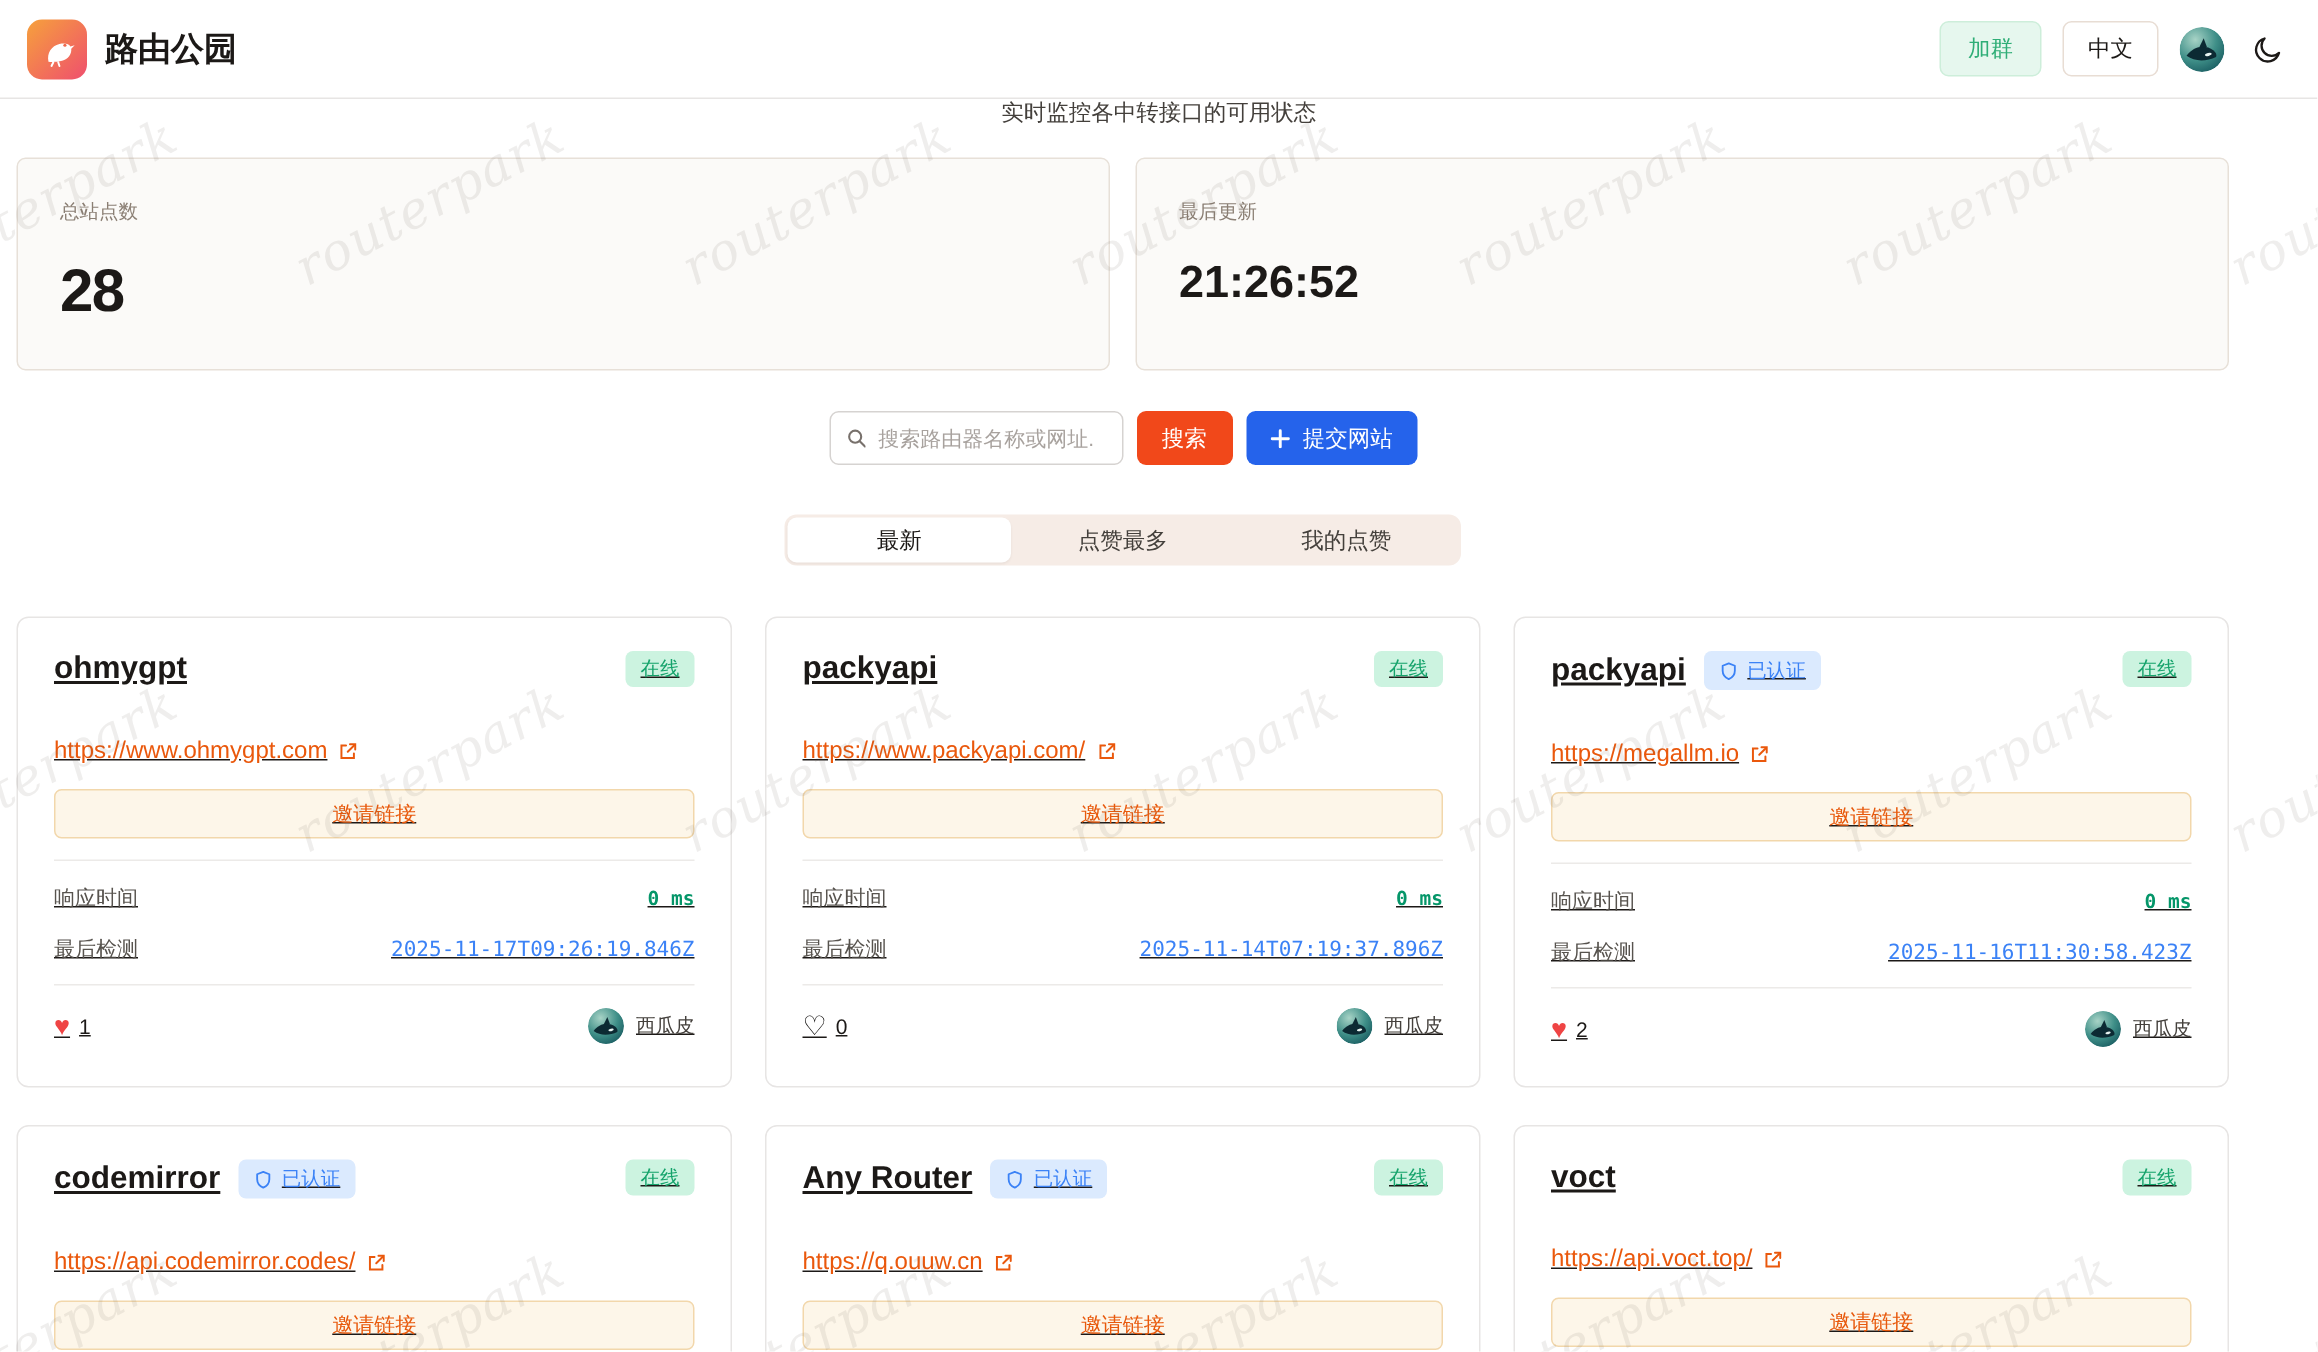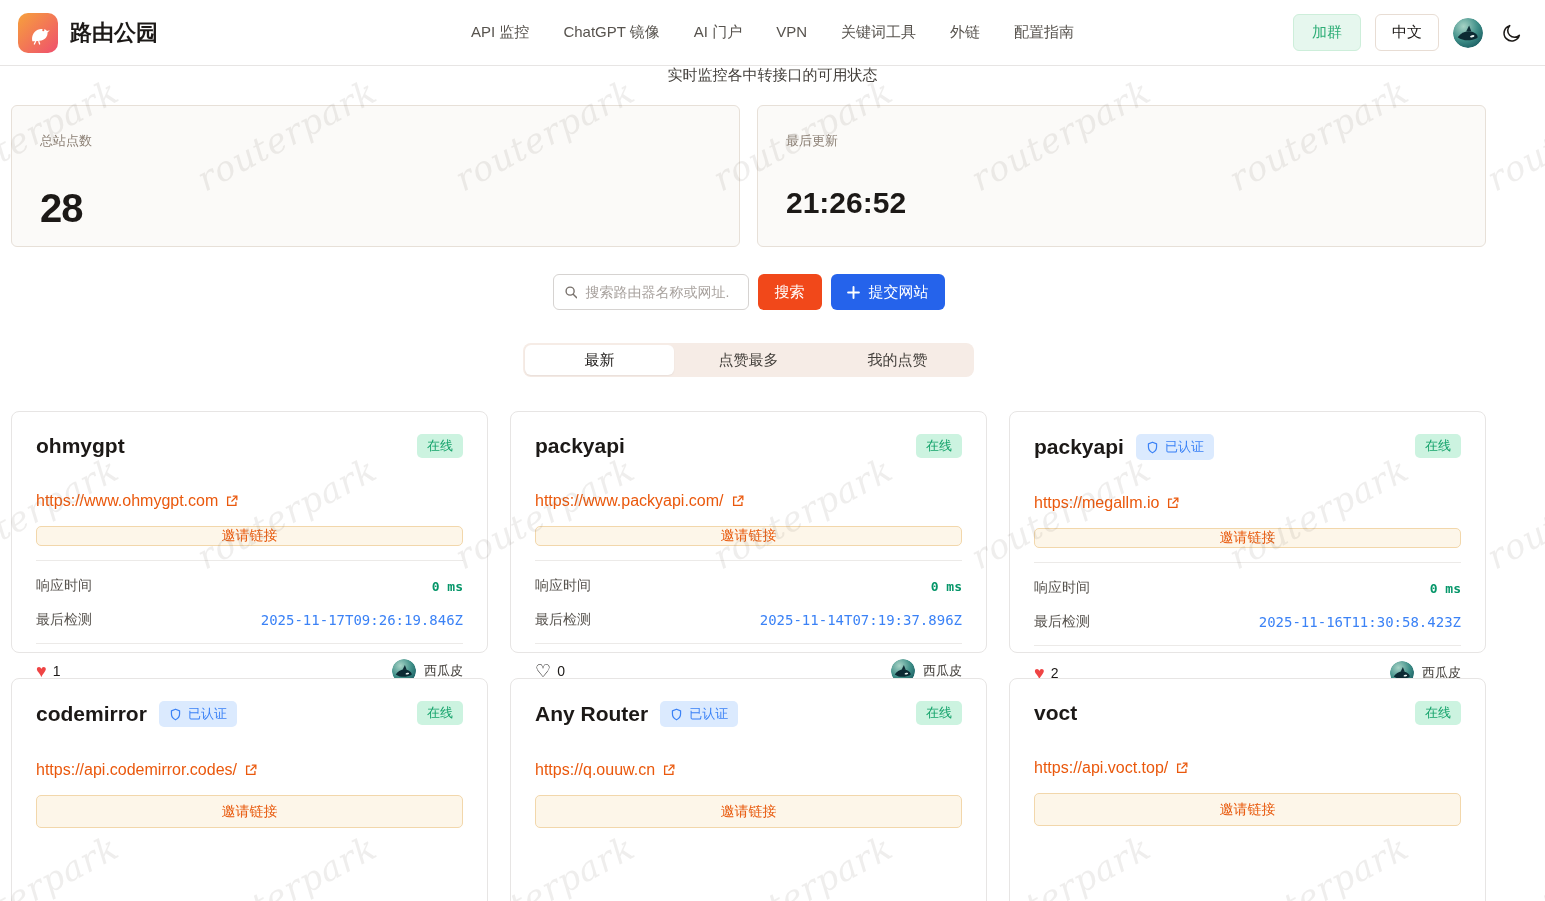--- a/index.html
+++ b/index.html
@@ -31,21 +31,21 @@
   
   .subtitle { text-align:center; margin-top:0; font-size:15px; color:#44403c; }
 
   
   .container { margin-left:11px; width:1475px; }
 
   
   .stats { display:grid; grid-template-columns:1fr 1fr; gap:17px; margin-top:20px; }
   .stat-card { background:#fbfaf8; border:1px solid #e7e0d8; border-radius:6px; height:142px; padding:26px 28px; }
   .stat-label { font-size:13px; color:#8b7f74; }
-  .stat-value { margin-top:36px; font-weight:800; color:#1c1917; }
+  .stat-value { margin-top:22px; font-weight:800; color:#1c1917; }
   .stat-value.big { font-size:40px; letter-spacing:-1px; }
   .stat-value.time { font-size:30px; }
 
   
   .search-row { display:flex; justify-content:center; align-items:center; gap:9px; margin-top:27px; }
   .search-box { display:flex; align-items:center; gap:8px; width:196px; height:36px;
     border:1px solid #d6d3d1; border-radius:6px; background:#fff; padding:0 10px; }
   .search-box input { border:none; outline:none; width:100%; font-size:14px; color:#ec4899;
     font-family:"Liberation Sans","DejaVu Sans",sans-serif; background:transparent; }
   .search-box input::placeholder { color:#a8a29e; }
@@ -56,22 +56,22 @@
 
   
   .tabs-wrap { display:flex; justify-content:center; margin-top:33px; }
   .tabs { display:grid; grid-template-columns:repeat(3,149px); background:#f6ece6; border-radius:8px; padding:2px; }
   .tab { border:none; background:transparent; font-size:15px; color:#44403c; height:30px;
     border-radius:6px; cursor:pointer; }
   .tab.active { background:#fff; color:#1c1917; box-shadow:0 1px 2px rgba(0,0,0,0.06); }
 
   
   .grid { display:grid; grid-template-columns:repeat(3,1fr); gap:25px 22px; margin-top:34px; }
-  .card { background:#fff; border:1px solid #e7e5e4; border-radius:8px; padding:22px 24px; height:242px;
-    display:flex; flex-direction:column; }
+  .card { background:#fff; border:1px solid #e7e5e4; border-radius:8px; padding:22px 24px; height:314px;
+    display:flex; flex-direction:column;text-decoration:underline; }
   .card-head { display:flex; align-items:flex-start; justify-content:space-between; }
   .title-wrap { display:flex; align-items:center; gap:12px; }
   .site-name { font-size:21px; font-weight:700; color:#1c1917; }
   .badge-verified { display:inline-flex; align-items:center; gap:6px; background:#dbeafe; color:#3b82f6;
     font-size:13px; padding:4px 10px; border-radius:5px; }
   .badge-online { background:#ccf3e0; color:#15a36b; font-size:13px; padding:3px 10px; border-radius:5px; }
   .url { margin-top:34px; display:inline-flex; align-items:center; gap:7px; color:#ea580c;
     font-size:16px; text-decoration:none; cursor:pointer; width:fit-content; }
   .invite { margin-top:16px; height:33px; background:#fdf6e9; border:1px solid #f2d7ab; border-radius:5px;
     color:#e8590c; font-size:14px; cursor:pointer; width:100%; }
@@ -131,29 +131,20 @@
     <div class="logo">
       <svg width="26" height="26" viewBox="0 0 32 32">
         <path d="M9 26c-1.5-7 2.5-13 9-14.5 4.5-1 8 0 9 2l3.5-1-2.8 2.8c.4 4.5-2.5 8.4-7.5 9.9-3.8 1.1-8.4 1.1-11.2.8z" fill="#ffffff"></path>
         <circle cx="22.5" cy="12.5" r="1.3" fill="#ef6a4e"></circle>
         <path d="M13 26.5l-1.5 3M17 26.5l1 3" stroke="#ffffff" stroke-width="1.6" stroke-linecap="round"></path>
       </svg>
     </div>
     <span class="brand-title">路由公园</span>
   </div>
 
-  <nav>
-    <a>API 监控</a>
-    <a>ChatGPT 镜像</a>
-    <a>AI 门户</a>
-    <a>VPN</a>
-    <a>关键词工具</a>
-    <a>外链</a>
-    <a>配置指南</a>
-  </nav>
 
   <div class="header-right">
     <button class="btn-join">加群</button>
     <button class="btn-lang">中文</button>
     <div class="avatar">
       <svg width="30" height="30" viewBox="0 0 32 32">
         <circle cx="16" cy="16" r="16" fill="url(#avGrad)"></circle>
         <path d="M5 20.5c4.5-6.5 13-8.5 19-4 2 1.5 2.6 3.2 2 4.8-6.5 3.2-15 3.7-21-.8z" fill="#0c2a33"></path>
         <path d="M14 14.5l3.2-6.5 2.3 6.2z" fill="#0c2a33"></path>
         <ellipse cx="20.5" cy="19.5" rx="2.4" ry="1.1" fill="#e8f4f1" transform="rotate(-14 20.5 19.5)"></ellipse>

